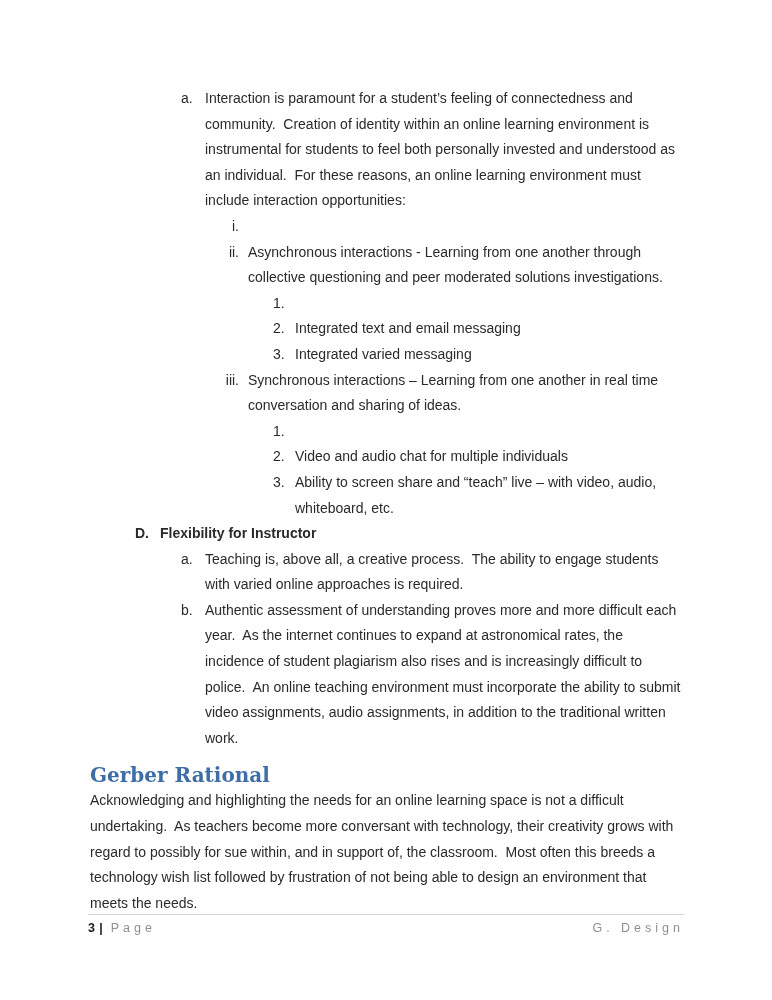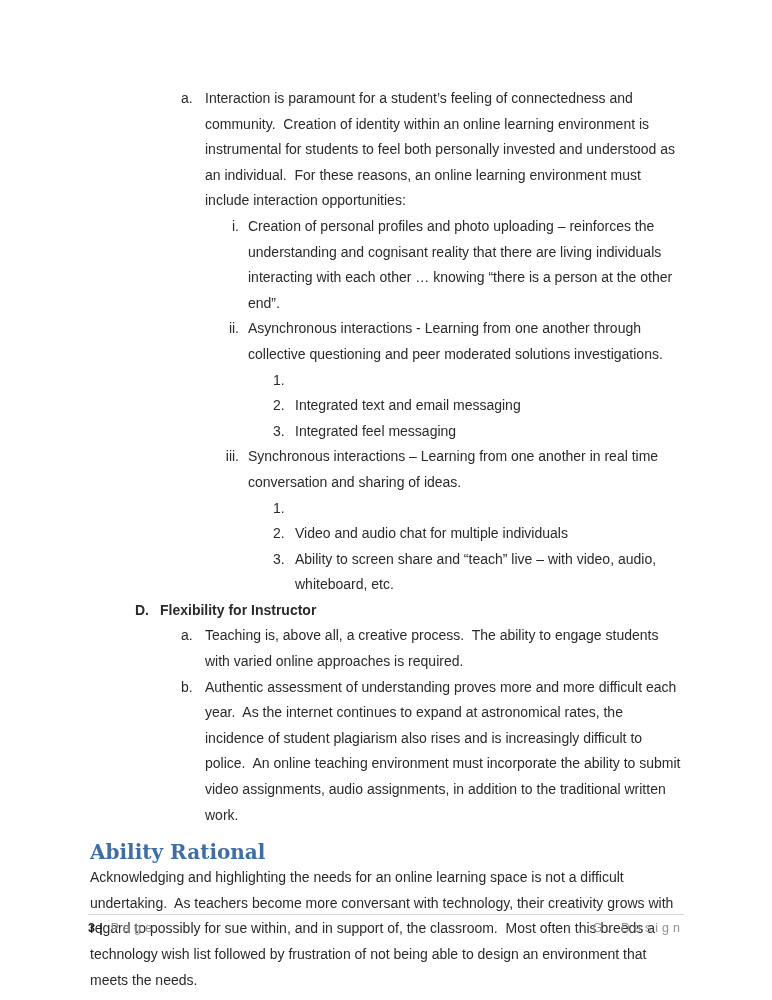--- a/index.html
+++ b/index.html
@@ -75,38 +75,37 @@
 <div class="page">
   <div class="content">
 
     <div class="li lvl-a">
       <span class="marker">a.</span>
       <div class="text">Interaction is paramount for a student’s feeling of connectedness and community.  Creation of identity within an online learning environment is instrumental for students to feel both personally invested and understood as an individual.  For these reasons, an online learning environment must include interaction opportunities:</div>
     </div>
 
     <div class="li lvl-i">
       <span class="marker">i.</span>
-      <div class="text">Creation of personal profiles and photo uploading – reinforces the understanding and cognisant reality that there are living individuals interacting with each other … knowing “there is a person at the other end”.</div>
     </div>
 
     <div class="li lvl-i">
       <span class="marker">ii.</span>
       <div class="text">Asynchronous interactions - Learning from one another through collective questioning and peer moderated solutions investigations.</div>
     </div>
 
     <div class="li lvl-1">
       <span class="marker">1.</span>
     </div>
     <div class="li lvl-1">
       <span class="marker">2.</span>
       <div class="text">Integrated text and email messaging</div>
     </div>
     <div class="li lvl-1">
       <span class="marker">3.</span>
-      <div class="text">Integrated feel messaging</div>
+      <div class="text">Integrated varied messaging</div>
     </div>
 
     <div class="li lvl-i">
       <span class="marker">iii.</span>
       <div class="text">Synchronous interactions – Learning from one another in real time conversation and sharing of ideas.</div>
     </div>
 
     <div class="li lvl-1">
       <span class="marker">1.</span>
     </div>
@@ -126,21 +125,21 @@
 
     <div class="li lvl-a">
       <span class="marker">a.</span>
       <div class="text">Teaching is, above all, a creative process.  The ability to engage students with varied online approaches is required.</div>
     </div>
     <div class="li lvl-a">
       <span class="marker">b.</span>
       <div class="text">Authentic assessment of understanding proves more and more difficult each year.  As the internet continues to expand at astronomical rates, the incidence of student plagiarism also rises and is increasingly difficult to police.  An online teaching environment must incorporate the ability to submit video assignments, audio assignments, in addition to the traditional written work.</div>
     </div>
 
-    <h1 class="heading">Ability Rational</h1>
+    <h1 class="heading">Gerber Rational</h1>
     <div class="body-par">Acknowledging and highlighting the needs for an online learning space is not a difficult undertaking.  As teachers become more conversant with technology, their creativity grows with regard to possibly for sue within, and in support of, the classroom.  Most often this breeds a technology wish list followed by frustration of not being able to design an environment that meets the needs.</div>
 
   </div>
 
   <div class="footer">
     <div class="left">
       <span class="page-num">3</span>
       <span class="sep">|</span>
       <span class="page-word">Page</span>
     </div>

